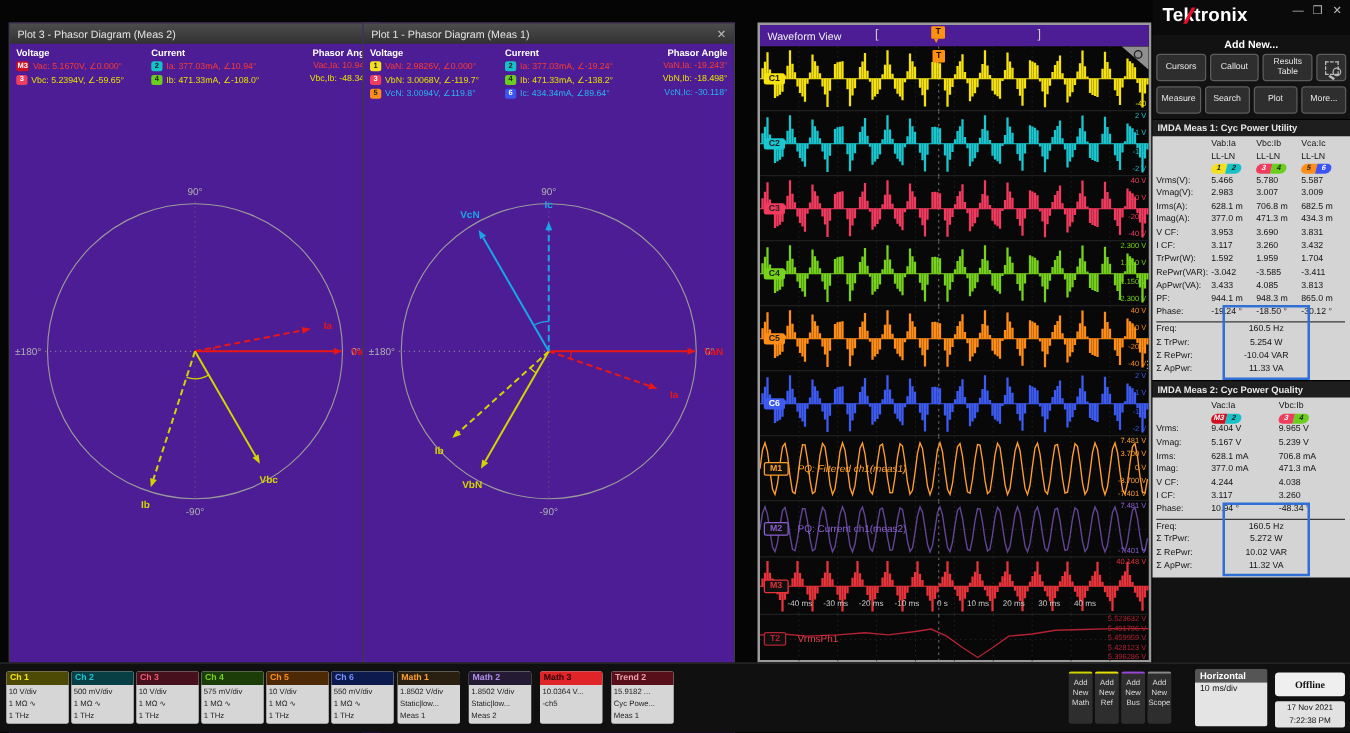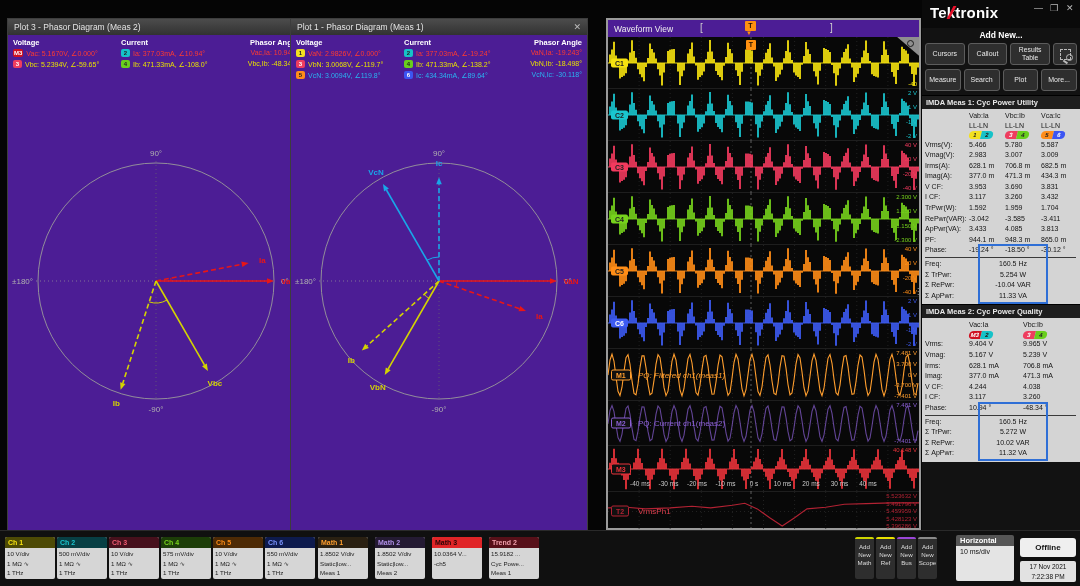--- a/index.html
+++ b/index.html
@@ -79,21 +79,21 @@
   #bottom{position:absolute;left:0;top:530px;width:1080px;height:56px;background:#101010;border-top:1px solid #2a2a2a;}
   .chb{position:absolute;top:6px;width:50px;height:42px;border-radius:2px;overflow:hidden;background:#d6d6d6;}
   .chbh{height:11px;font-size:7px;font-weight:bold;line-height:11px;padding-left:3px;}
   .chbb{font-size:6.2px;line-height:9.5px;padding:1px 2px;color:#1d1d1d;}
   .addb{position:absolute;top:6px;width:19px;height:42px;background:#2e2e2e;border-radius:2px;color:#ddd;
         font-size:6.2px;line-height:8px;text-align:center;padding-top:4px;border-top:2px solid #888;}
   #horiz{position:absolute;left:956px;top:4px;width:58px;height:46px;border-radius:2px;overflow:hidden;}
   #horizh{background:#555;color:#fff;font-size:7.5px;font-weight:bold;padding:1px 4px;}
   #horizb{background:#e4e4e4;color:#111;font-size:7px;padding:2px 4px;height:100%;}
   #offline{position:absolute;left:1020px;top:7px;width:56px;height:19px;background:#efefef;color:#111;
-           border-radius:3px;font-size:8px;font-weight:bold;text-align:center;line-height:19px;}
+           border-radius:3px;font-size:8px;font-weight:bold;text-align:center;line-height:19px;font-family:Liberation Serif, serif;}
   #dtbox{position:absolute;left:1020px;top:30px;width:56px;height:21px;background:#e2e2e2;color:#111;
          border-radius:2px;font-size:6.5px;text-align:center;line-height:10px;padding-top:1px;}
 </style>
 </head>
 <body>
 
 <div id="app">
 
 
   <div id="titlebar">

